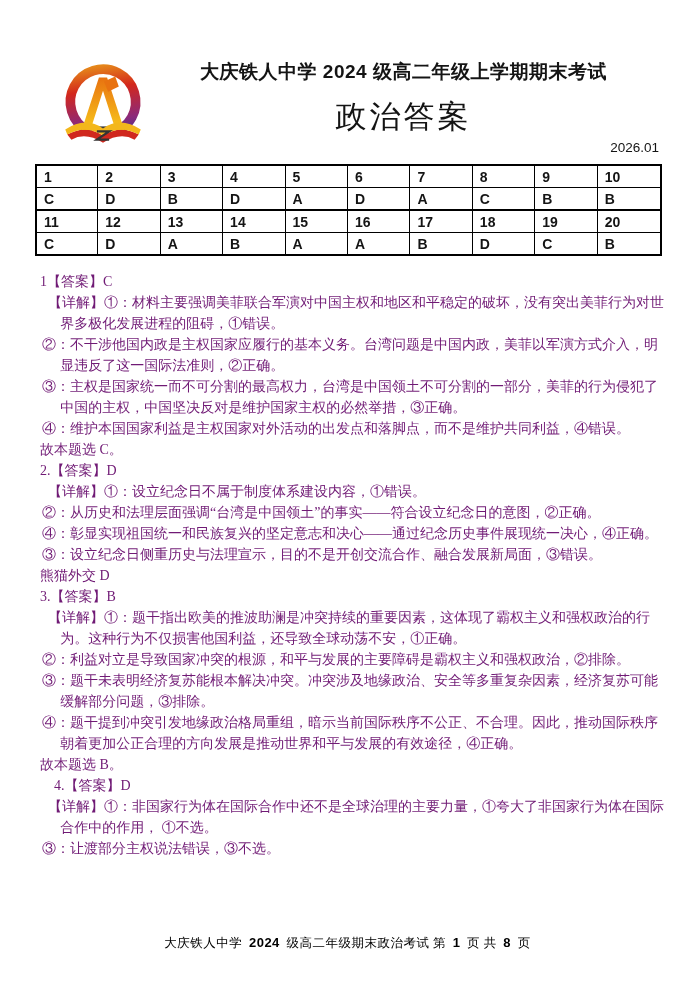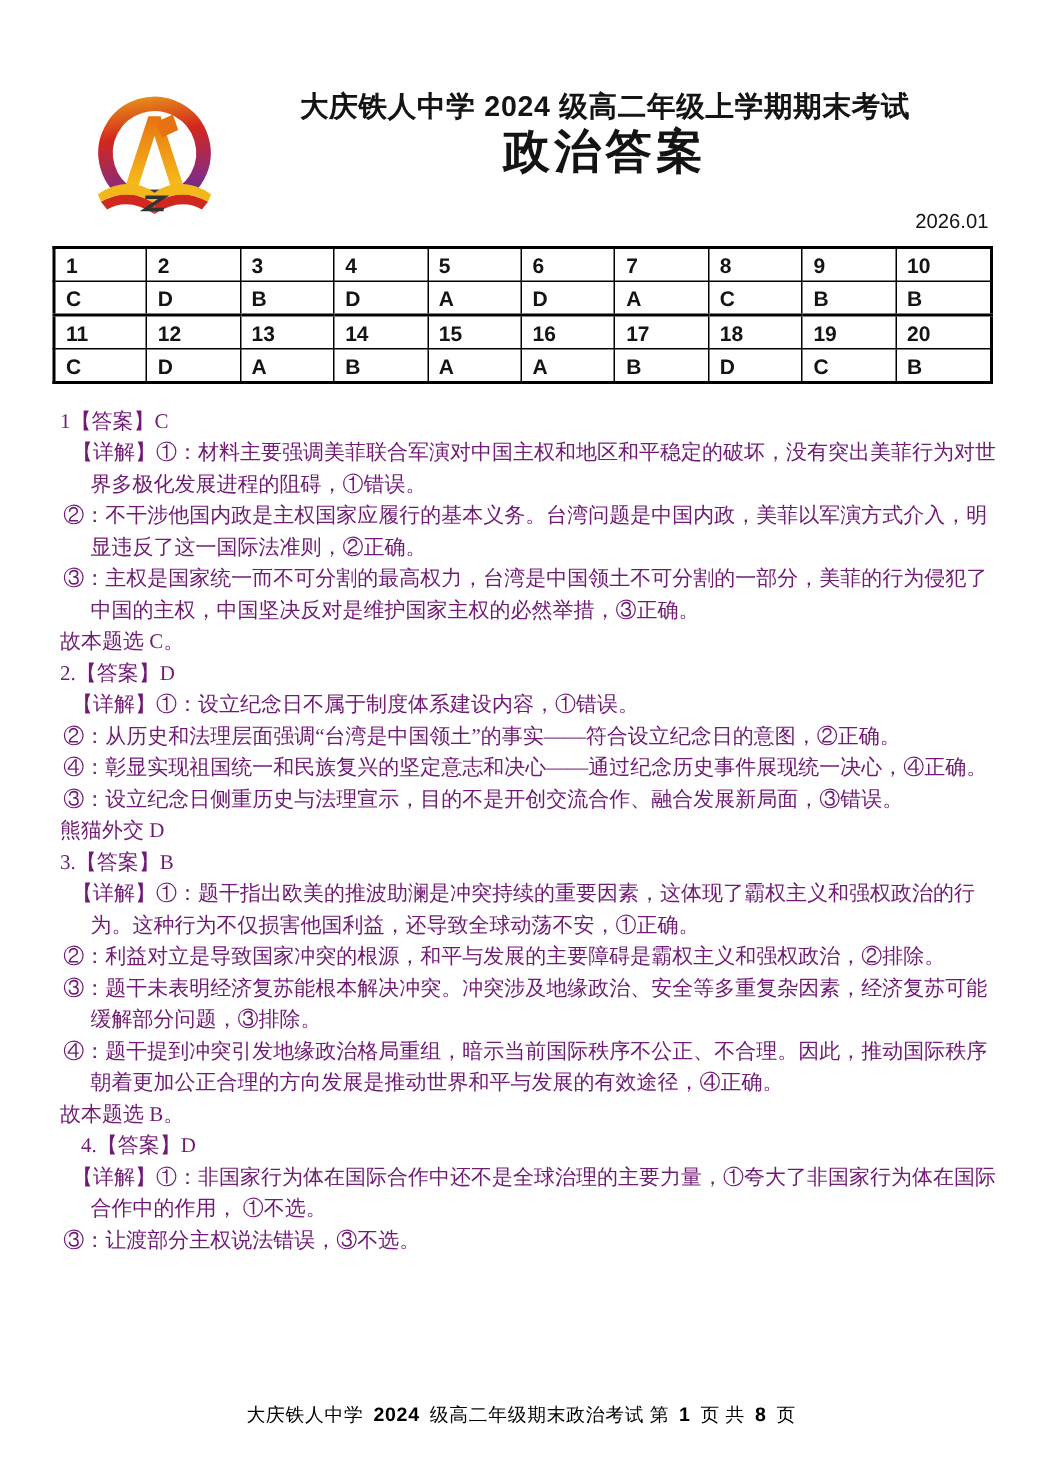--- a/index.html
+++ b/index.html
@@ -11,21 +11,21 @@
 
   
   .header{position:relative;height:158px;}
   .logo{position:absolute;left:52px;top:56px;width:102px;height:102px;}
   .header-text{margin-left:112px;text-align:center;}
   .school-line{
     padding-top:60px;font-family:"Liberation Sans","DejaVu Sans",sans-serif;
     font-weight:700;font-size:19px;letter-spacing:0.5px;line-height:24px;
   }
   .main-title{
-    font-weight:700;font-size:31px;letter-spacing:3px;line-height:34px;
+    margin-top:16px;font-weight:400;font-size:31px;letter-spacing:3px;line-height:34px;
     font-family:"Liberation Serif","DejaVu Serif",serif;
   }
   .date-line{
     position:absolute;right:36px;top:140px;font-size:13.5px;
     font-family:"Liberation Sans","DejaVu Sans",sans-serif;
   }
 
   
   .answer-table{
     width:627px;margin:6px 0 0 35px;border-collapse:collapse;
@@ -148,20 +148,21 @@
     </tbody>
   </table>
 
   <div class="content">
 
     <section>
       <p class="heading">1【答案】C</p>
       <p class="para detail">【详解】①：材料主要强调美菲联合军演对中国主权和地区和平稳定的破坏，没有突出美菲行为对世界多极化发展进程的阻碍，①错误。</p>
       <p class="para item">②：不干涉他国内政是主权国家应履行的基本义务。台湾问题是中国内政，美菲以军演方式介入，明显违反了这一国际法准则，②正确。</p>
       <p class="para item">③：主权是国家统一而不可分割的最高权力，台湾是中国领土不可分割的一部分，美菲的行为侵犯了中国的主权，中国坚决反对是维护国家主权的必然举措，③正确。</p>
+      <p class="para item">④：维护本国国家利益是主权国家对外活动的出发点和落脚点，而不是维护共同利益，④错误。</p>
       <p class="para plain">故本题选 C。</p>
     </section>
 
     <section>
       <p class="heading">2.【答案】D</p>
       <p class="para detail">【详解】①：设立纪念日不属于制度体系建设内容，①错误。</p>
       <p class="para item">②：从历史和法理层面强调“台湾是中国领土”的事实——符合设立纪念日的意图，②正确。</p>
       <p class="para item">④：彰显实现祖国统一和民族复兴的坚定意志和决心——通过纪念历史事件展现统一决心，④正确。</p>
       <p class="para item">③：设立纪念日侧重历史与法理宣示，目的不是开创交流合作、融合发展新局面，③错误。</p>
       <p class="para plain">熊猫外交 D</p>

